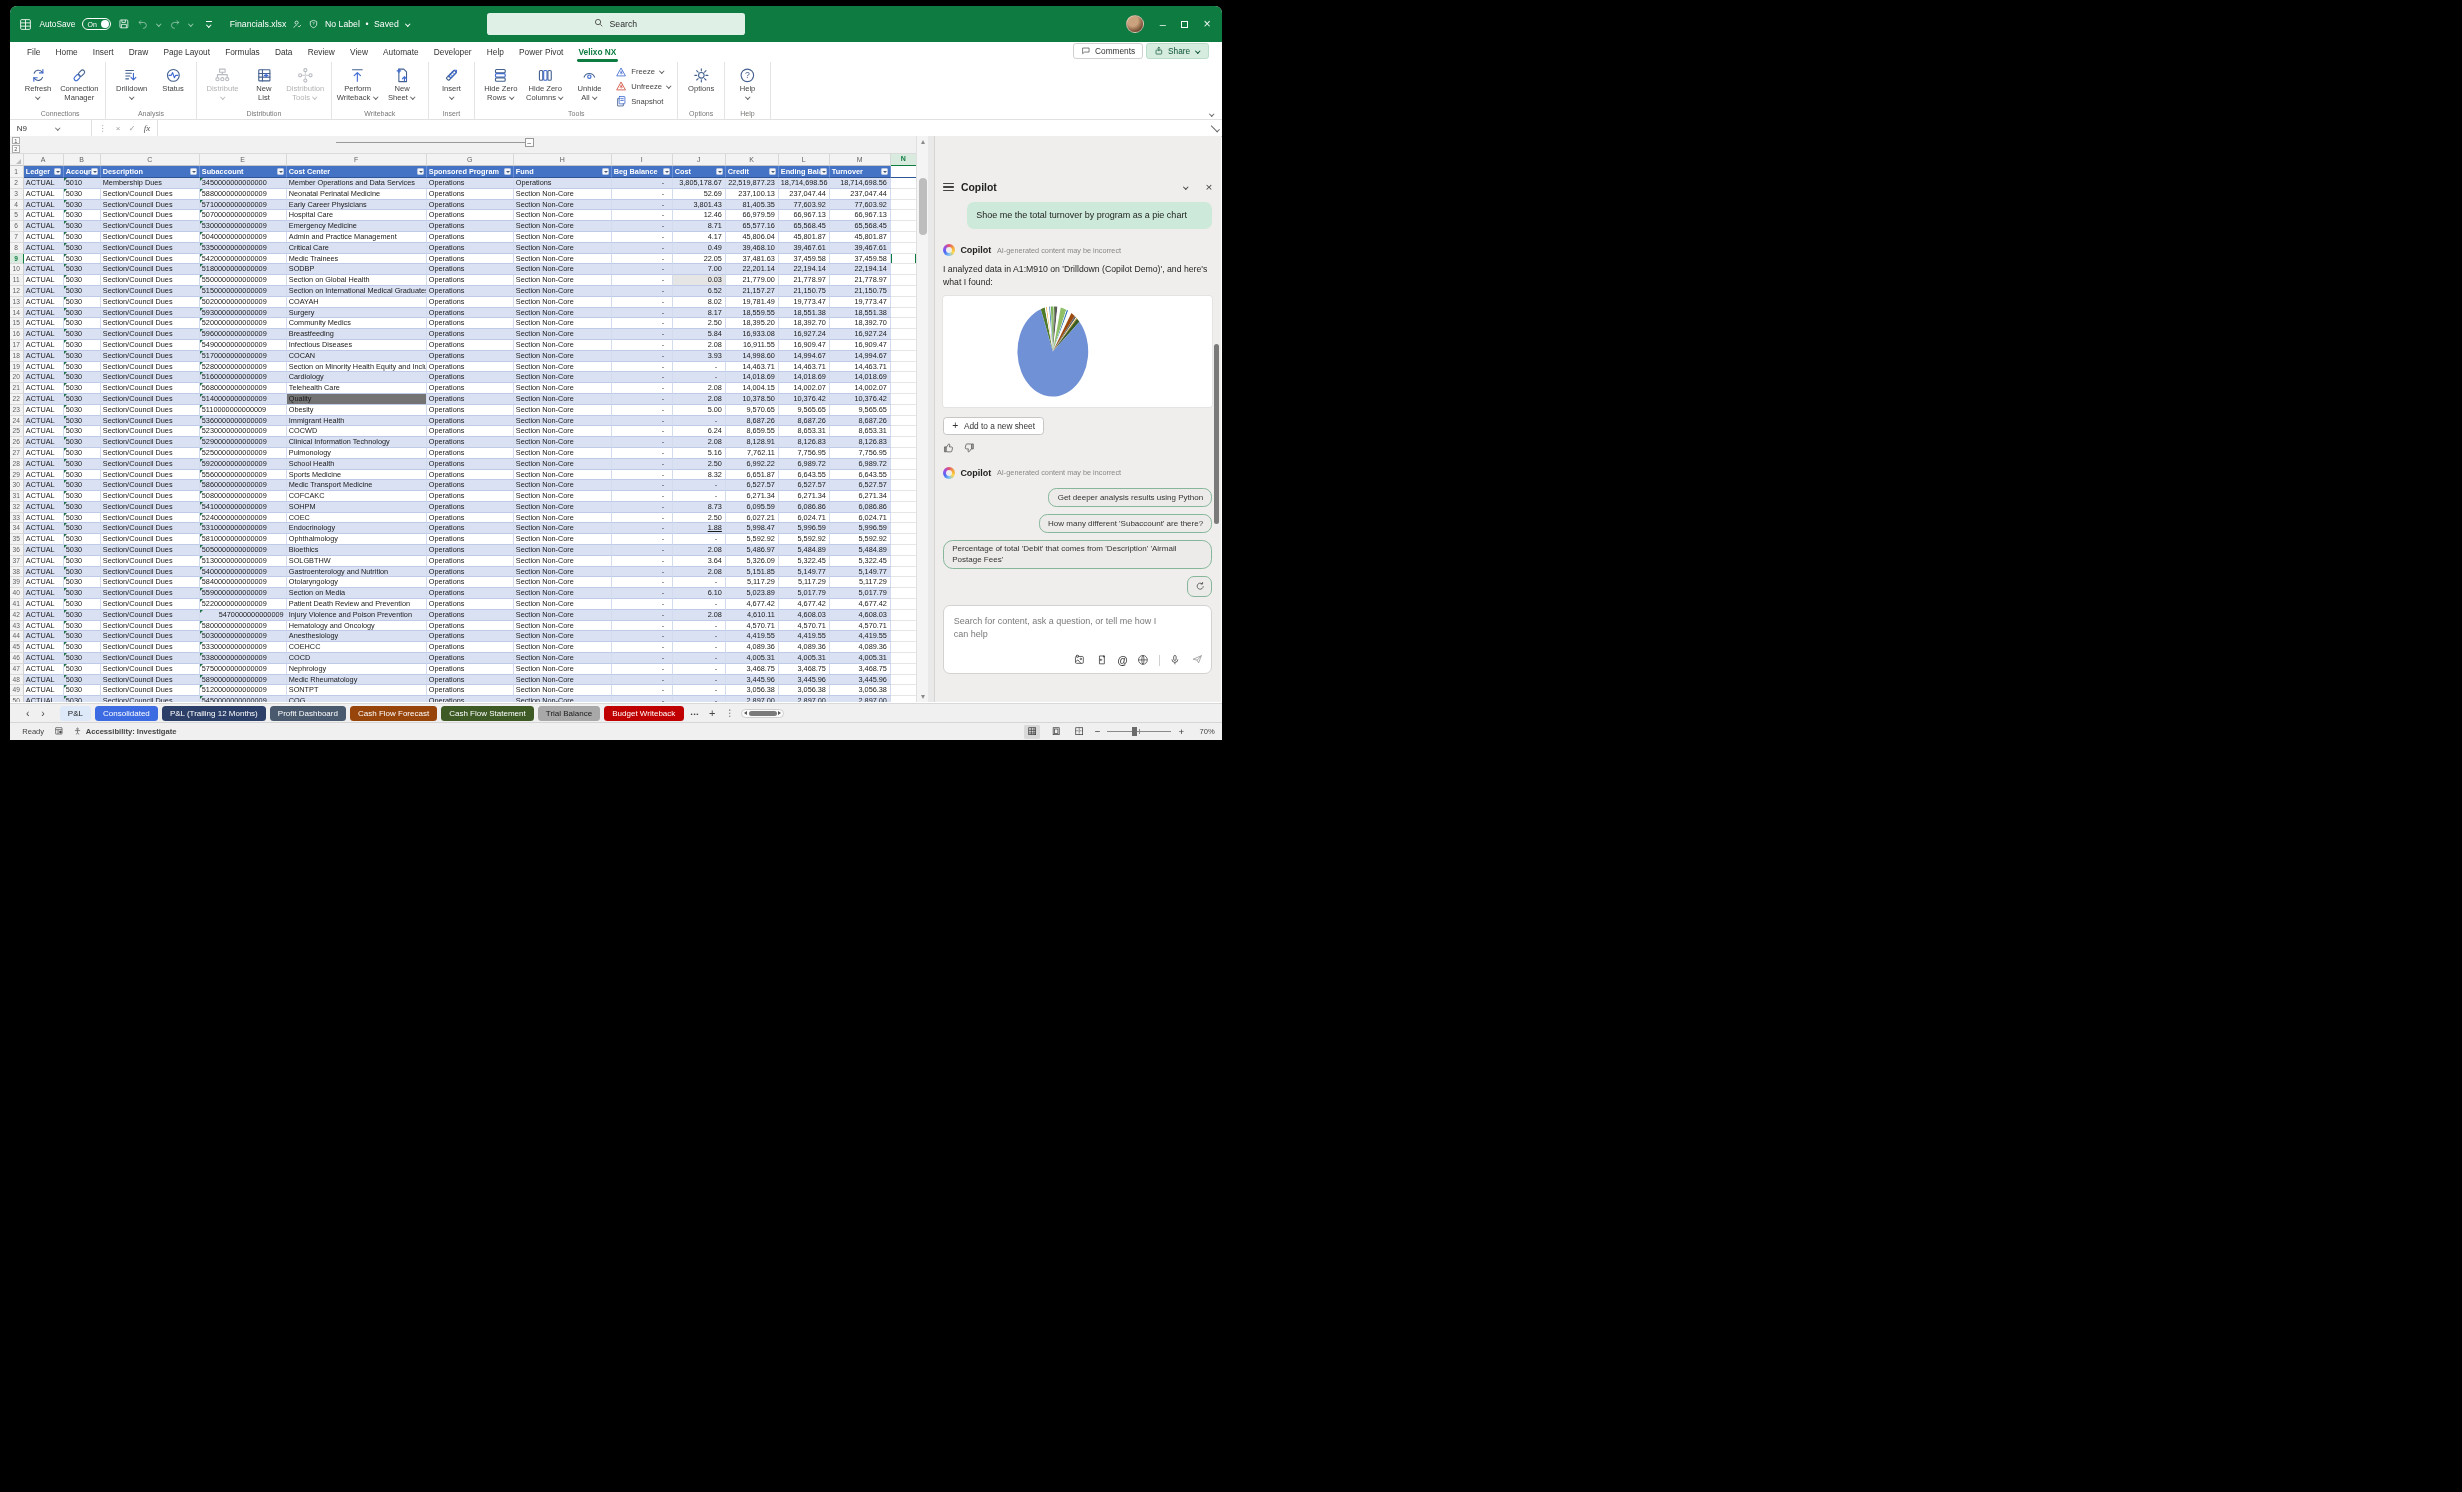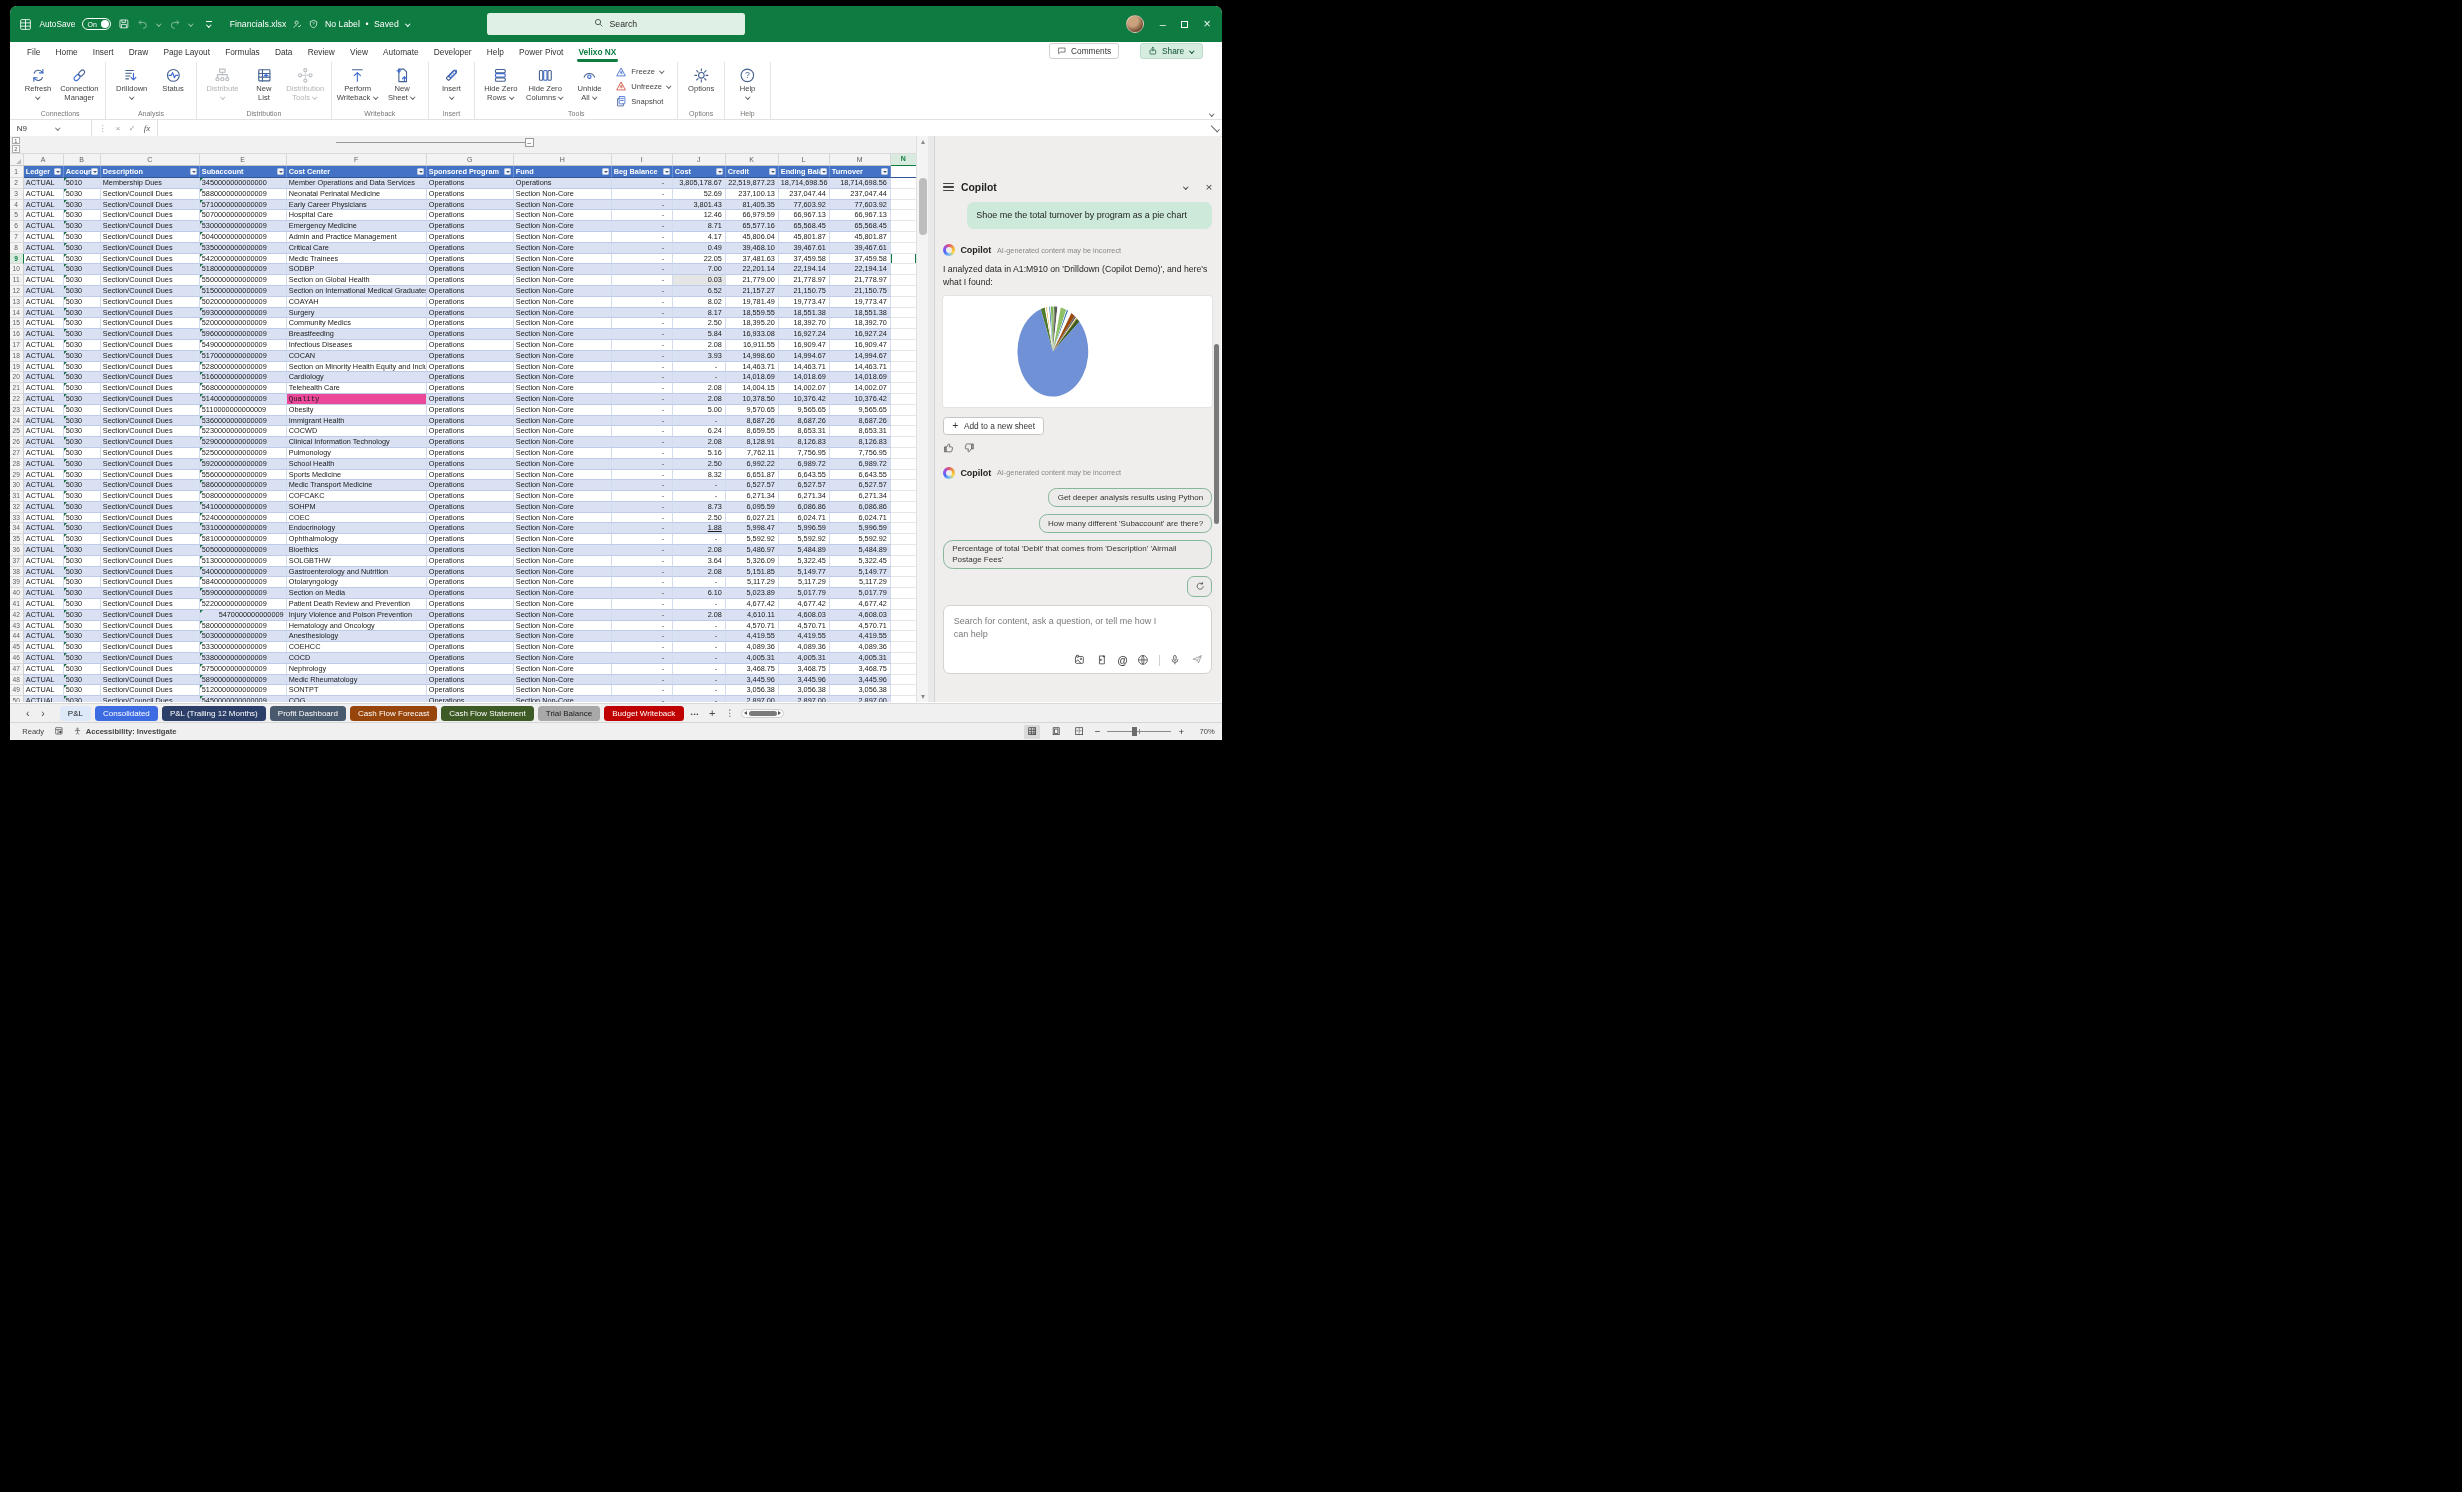--- a/index.html
+++ b/index.html
@@ -21,21 +21,21 @@
   .tb-right { position:absolute; right:0; top:0; height:36px; display:flex; align-items:center; gap:15.3px; padding-right:11px; }
   .avatar { width:18px; height:18px; border-radius:50%; background:radial-gradient(circle at 35% 30%, #caa27e 0 35%, #7a5236 70%, #4c311e); border:0.7px solid rgba(255,255,255,.5); }
   .win-btn { font-size:11px; line-height:1; opacity:.95; }
   .restore { width:7px; height:7px; border:0.9px solid #fff; display:inline-block; }
 
   
   .ribbontabs { position:absolute; left:0; top:36px; right:0; height:19.4px; background:#fff; display:flex; align-items:center; padding-left:9.7px; gap:0; }
   .rtab { font-size:8.3px; color:#333; padding:0 7.6px; height:19.4px; display:flex; align-items:center; position:relative; }
   .rtab.active { color:#0E7C41; font-weight:bold; }
   .rtab.active::after { content:""; position:absolute; left:6.2px; right:6.2px; bottom:0; height:2.1px; background:#0E7C41; border-radius:1.4px; }
-  .rtabs-right { position:absolute; right:19px; top:37px; display:flex; gap:21px;justify-content:center; }
+  .rtabs-right { position:absolute; right:13px; top:37px; display:flex; gap:3px;justify-content:center; }
   .pillbtn { display:flex; align-items:center; gap:4.2px; height:16px; padding:0 7px; border:0.7px solid #D1CFCD; border-radius:2.8px; background:#fff; font-size:8.3px; color:#333; }
   .pillbtn.share { background:#D5ECDF; border-color:#BBDCC9; color:#0B5132; }
 
   
   .ribbon { position:absolute; left:0; top:56px; right:0; height:58px; background:#fff; border-bottom:0.7px solid #E3E1DF; }
   .ribbon-inner { display:flex; height:100%; padding-left:5.6px; }
   .rgroup { display:flex; flex-direction:column; border-right:0.7px solid #E6E4E2; padding:1.4px 4.2px 0 4.2px; }
   .rgroup-items { display:flex; flex:1; align-items:flex-start; gap:1.4px; }
   .rgroup-label { text-align:center; font-size:7px; color:#7A7876; padding:1.4px 0 2.1px; }
   .rbtn { display:flex; flex-direction:column; align-items:center; width:43px; padding-top:2.8px; color:#3b3b3b; }
@@ -873,21 +873,21 @@
           <div class="cell num" style="width: 51px; background: rgb(255, 255, 255);">14,002.07</div>
           <div class="cell num" style="width: 61px; background: rgb(255, 255, 255);">14,002.07</div>
           <div class="cell ncol" style="width: 26px;"></div>
         </div>
         <div class="srow">
           <div class="gut">22</div>
           <div class="cell" style="width: 40px; background: rgb(217, 225, 242);">ACTUAL</div>
           <div class="cell etri" style="width: 37px; background: rgb(217, 225, 242);">5030</div>
           <div class="cell" style="width: 99px; background: rgb(217, 225, 242);">Section/Council Dues</div>
           <div class="cell etri" style="width: 87px; background: rgb(217, 225, 242);">5140000000000009</div>
-          <div class="cell" style="width: 140px; background: #ec4899; font-family: Liberation Mono, monospace;">Quality</div>
+          <div class="cell" style="width: 140px; background: #737373;">Quality</div>
           <div class="cell" style="width: 87px; background: rgb(217, 225, 242);">Operations</div>
           <div class="cell" style="width: 98px; background: rgb(217, 225, 242);">Section Non-Core</div>
           <div class="cell dash" style="width: 61px; background: rgb(217, 225, 242);">-</div>
           <div class="cell num" style="width: 53px; background: rgb(217, 225, 242);">2.08</div>
           <div class="cell num" style="width: 53px; background: rgb(217, 225, 242);">10,378.50</div>
           <div class="cell num" style="width: 51px; background: rgb(217, 225, 242);">10,376.42</div>
           <div class="cell num" style="width: 61px; background: rgb(217, 225, 242);">10,376.42</div>
           <div class="cell ncol" style="width: 26px;"></div>
         </div>
         <div class="srow">

